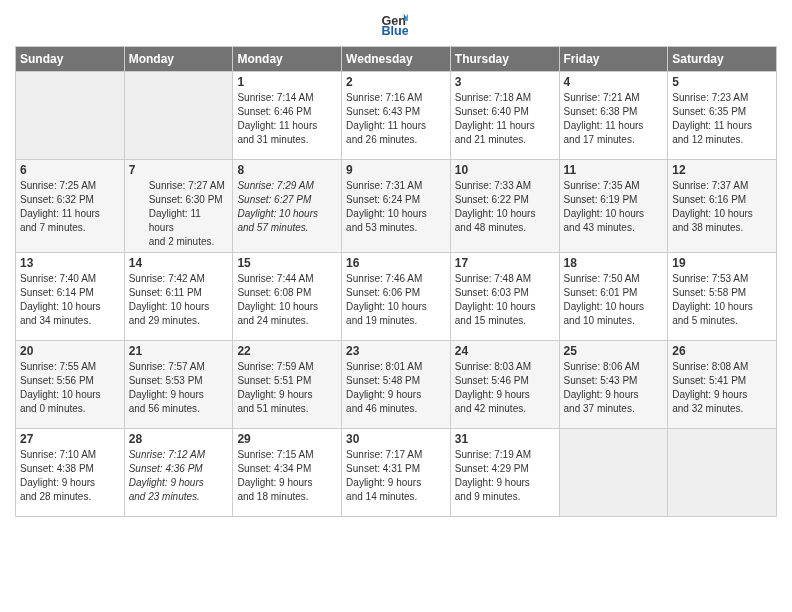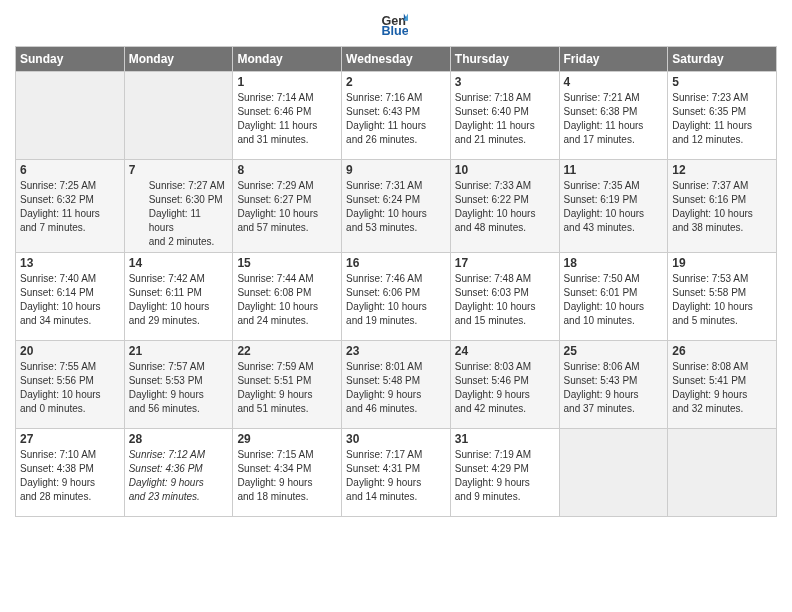--- a/index.html
+++ b/index.html
@@ -185,21 +185,21 @@
           </td>
           <td>
             <div class="day-num">7</div>
             <div class="cell-content" style="white-space: pre-line; margin-left: 20px;">Sunrise: 7:27 AM
 Sunset: 6:30 PM
 Daylight: 11 hours
 and 2 minutes.</div>
           </td>
           <td>
             <div class="day-num">8</div>
-            <div class="cell-content" style="white-space: pre-line;">Sunrise: 7:29 AM
+            <div class="cell-content" style="white-space: pre-line; font-style: italic;">Sunrise: 7:29 AM
 Sunset: 6:27 PM
 Daylight: 10 hours
 and 57 minutes.</div>
           </td>
           <td>
             <div class="day-num">9</div>
             <div class="cell-content" style="white-space: pre-line;">Sunrise: 7:31 AM
 Sunset: 6:24 PM
 Daylight: 10 hours
 and 53 minutes.</div>

